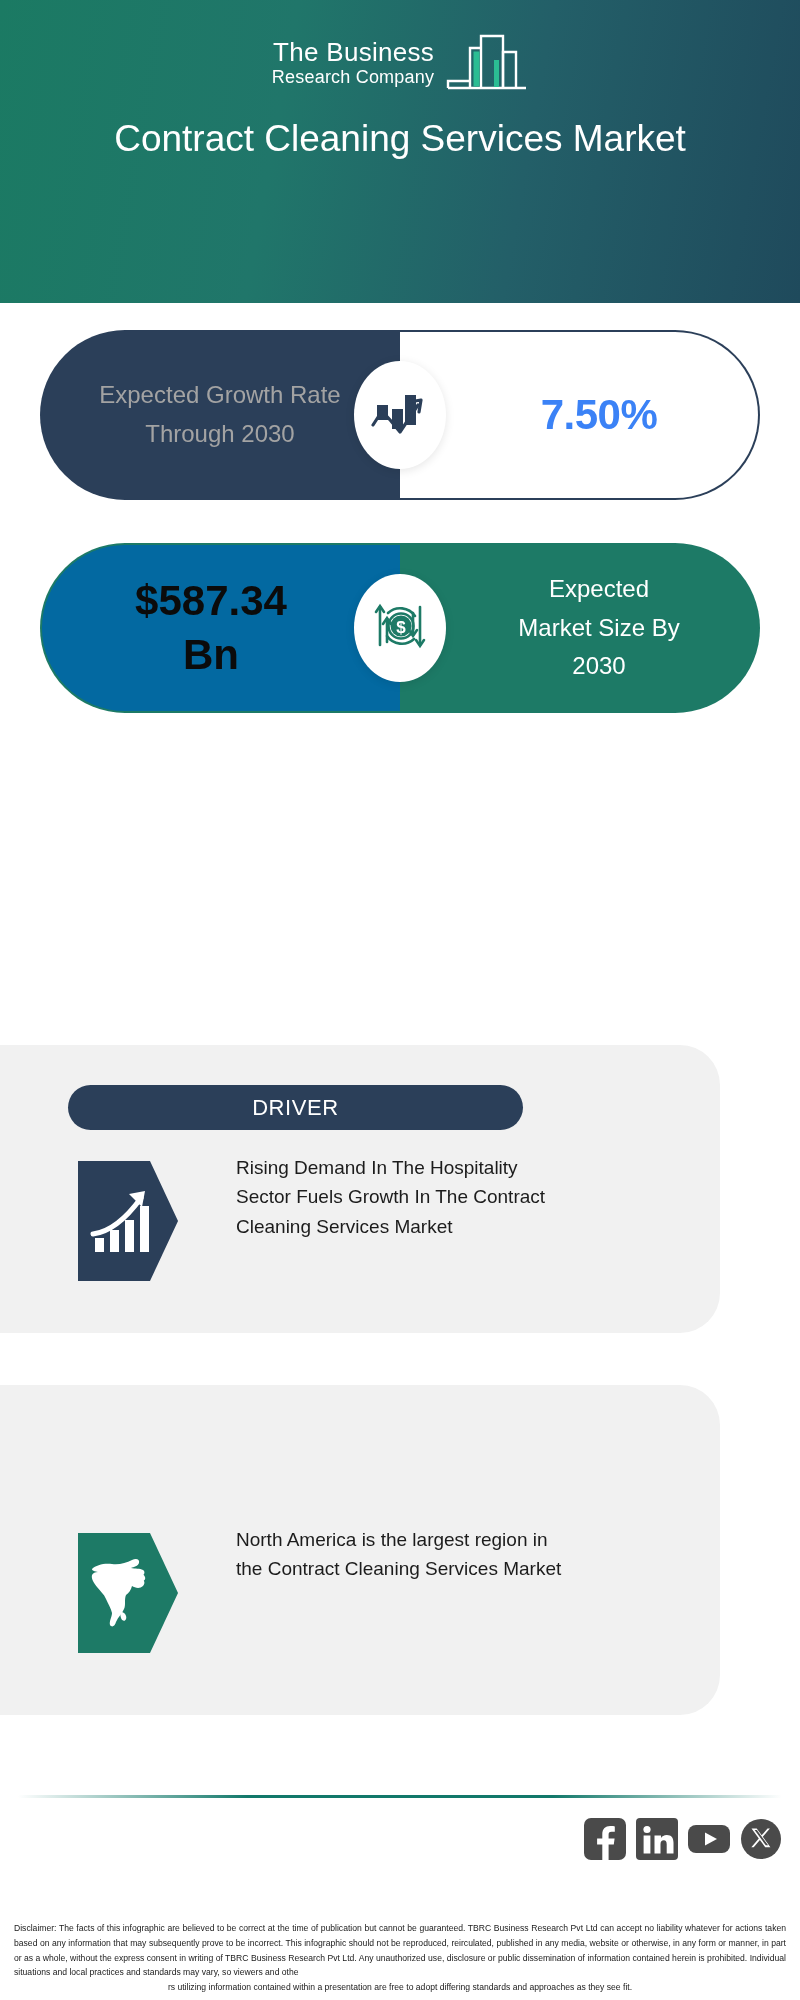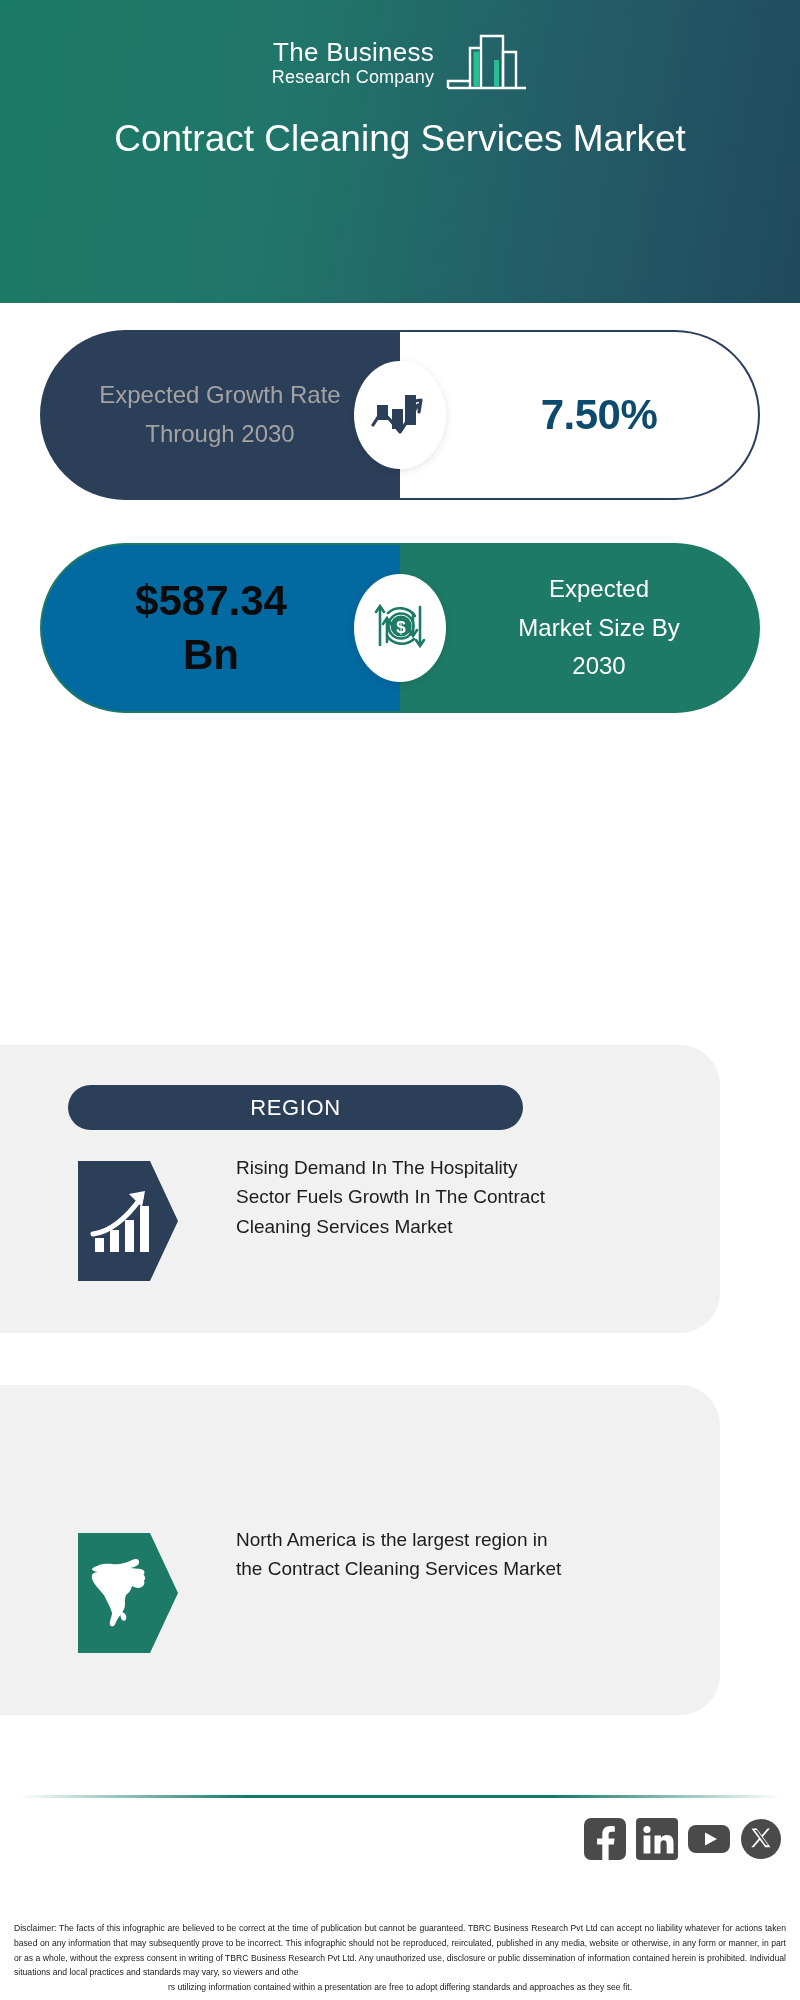--- a/index.html
+++ b/index.html
@@ -47,21 +47,21 @@
     color:#a3a3a3; font-size:24px; line-height:1.62; text-align:center; font-weight:400;
     width:250px;
   }
   .growth .right{
     left:360px; background:#ffffff;
     border:2px solid #2b3f59; border-left:none;
     border-radius:0 85px 85px 0;
     display:flex; align-items:center; justify-content:center;
   }
   .growth .right .val{
-    color:#0c4a6e; font-size:42px; font-weight:700; letter-spacing:-.5px;
+    color:#3b82f6; font-size:42px; font-weight:700; letter-spacing:-.5px;
     padding-left:40px;
   }
 
   
   .msize{ top:543px; }
   .msize .left{
     left:0; background:#0369a1;
     border:2px solid #1d7a66; border-right:none;
     border-radius:85px 0 0 85px;
     display:flex; align-items:center; justify-content:center;
@@ -214,21 +214,21 @@
           </g>
           <circle cx="31" cy="29" r="10.5" fill="#1d7a66"></circle>
           <text x="31" y="36" font-family="Liberation Sans, sans-serif" font-size="17" font-weight="700" fill="#ffffff" text-anchor="middle">$</text>
         </svg>
       </span>
     </div>
   </div>
 
   <div class="panel panel-driver">
     <div class="pill pill-driver">
-      <span>REGION</span>
+      <span>DRIVER</span>
     </div>
     <div class="hexicon hex-driver">
       <span>
         <svg width="74" height="74" viewBox="0 0 74 74" style="margin-left:-8px;">
           <g fill="#ffffff">
             <rect x="8" y="56" width="9" height="14"></rect>
             <rect x="23" y="48" width="9" height="22"></rect>
             <rect x="38" y="38" width="9" height="32"></rect>
             <rect x="53" y="24" width="9" height="46"></rect>
           </g>

